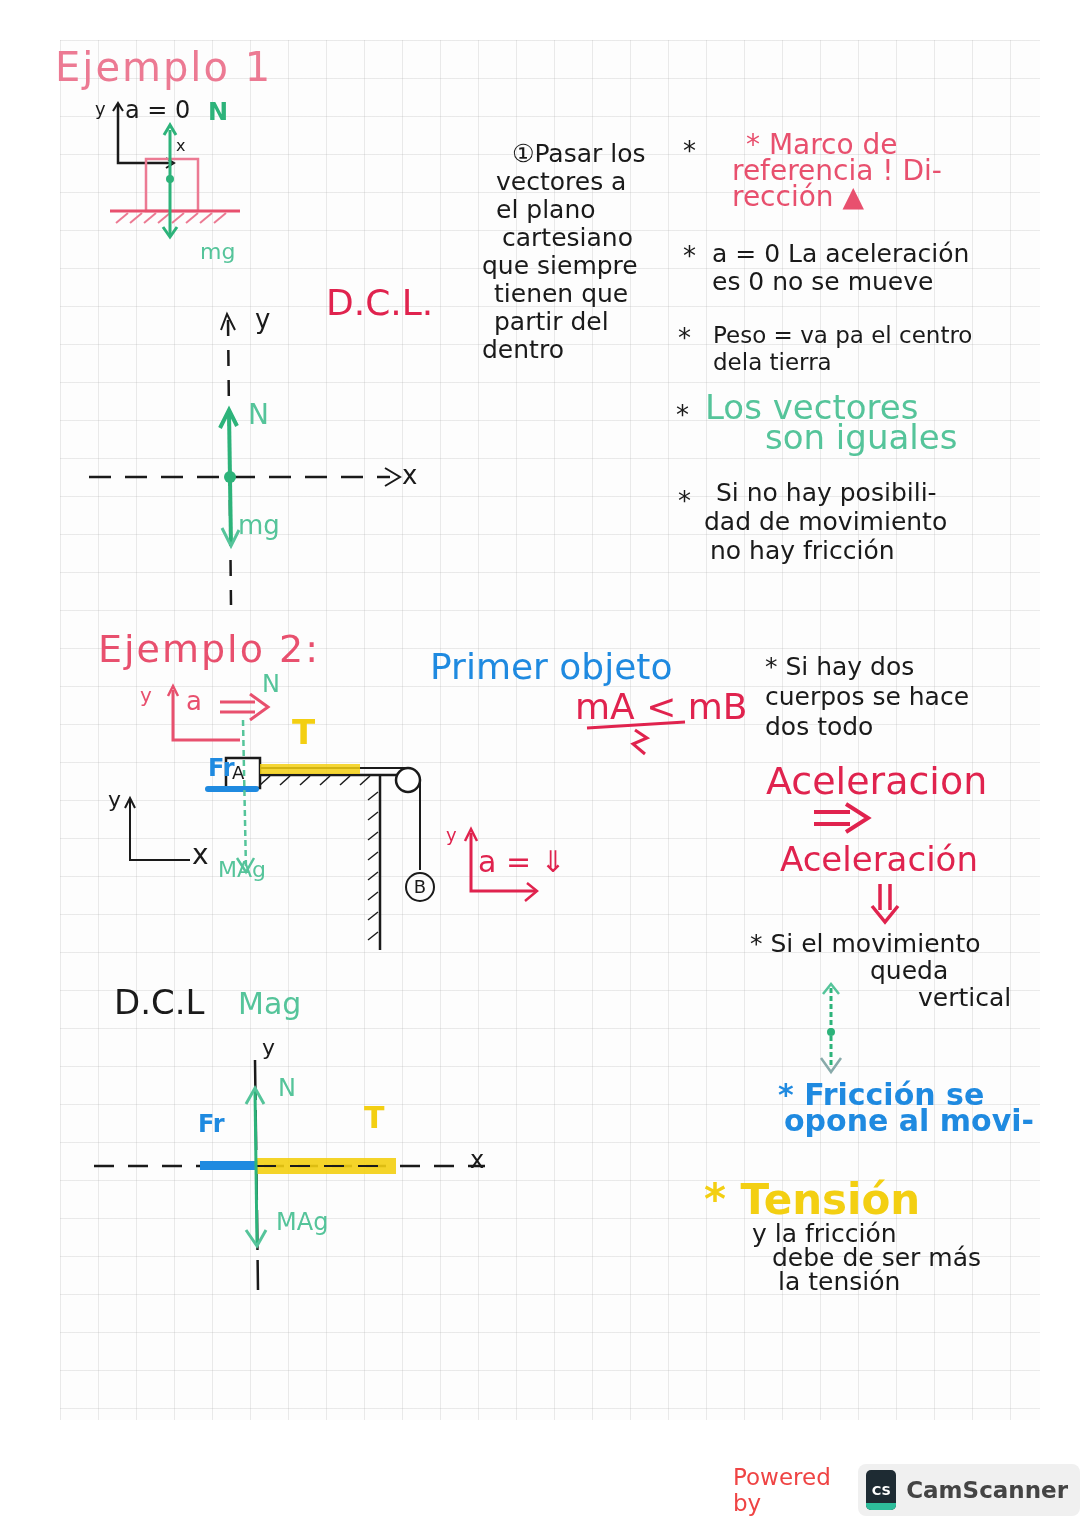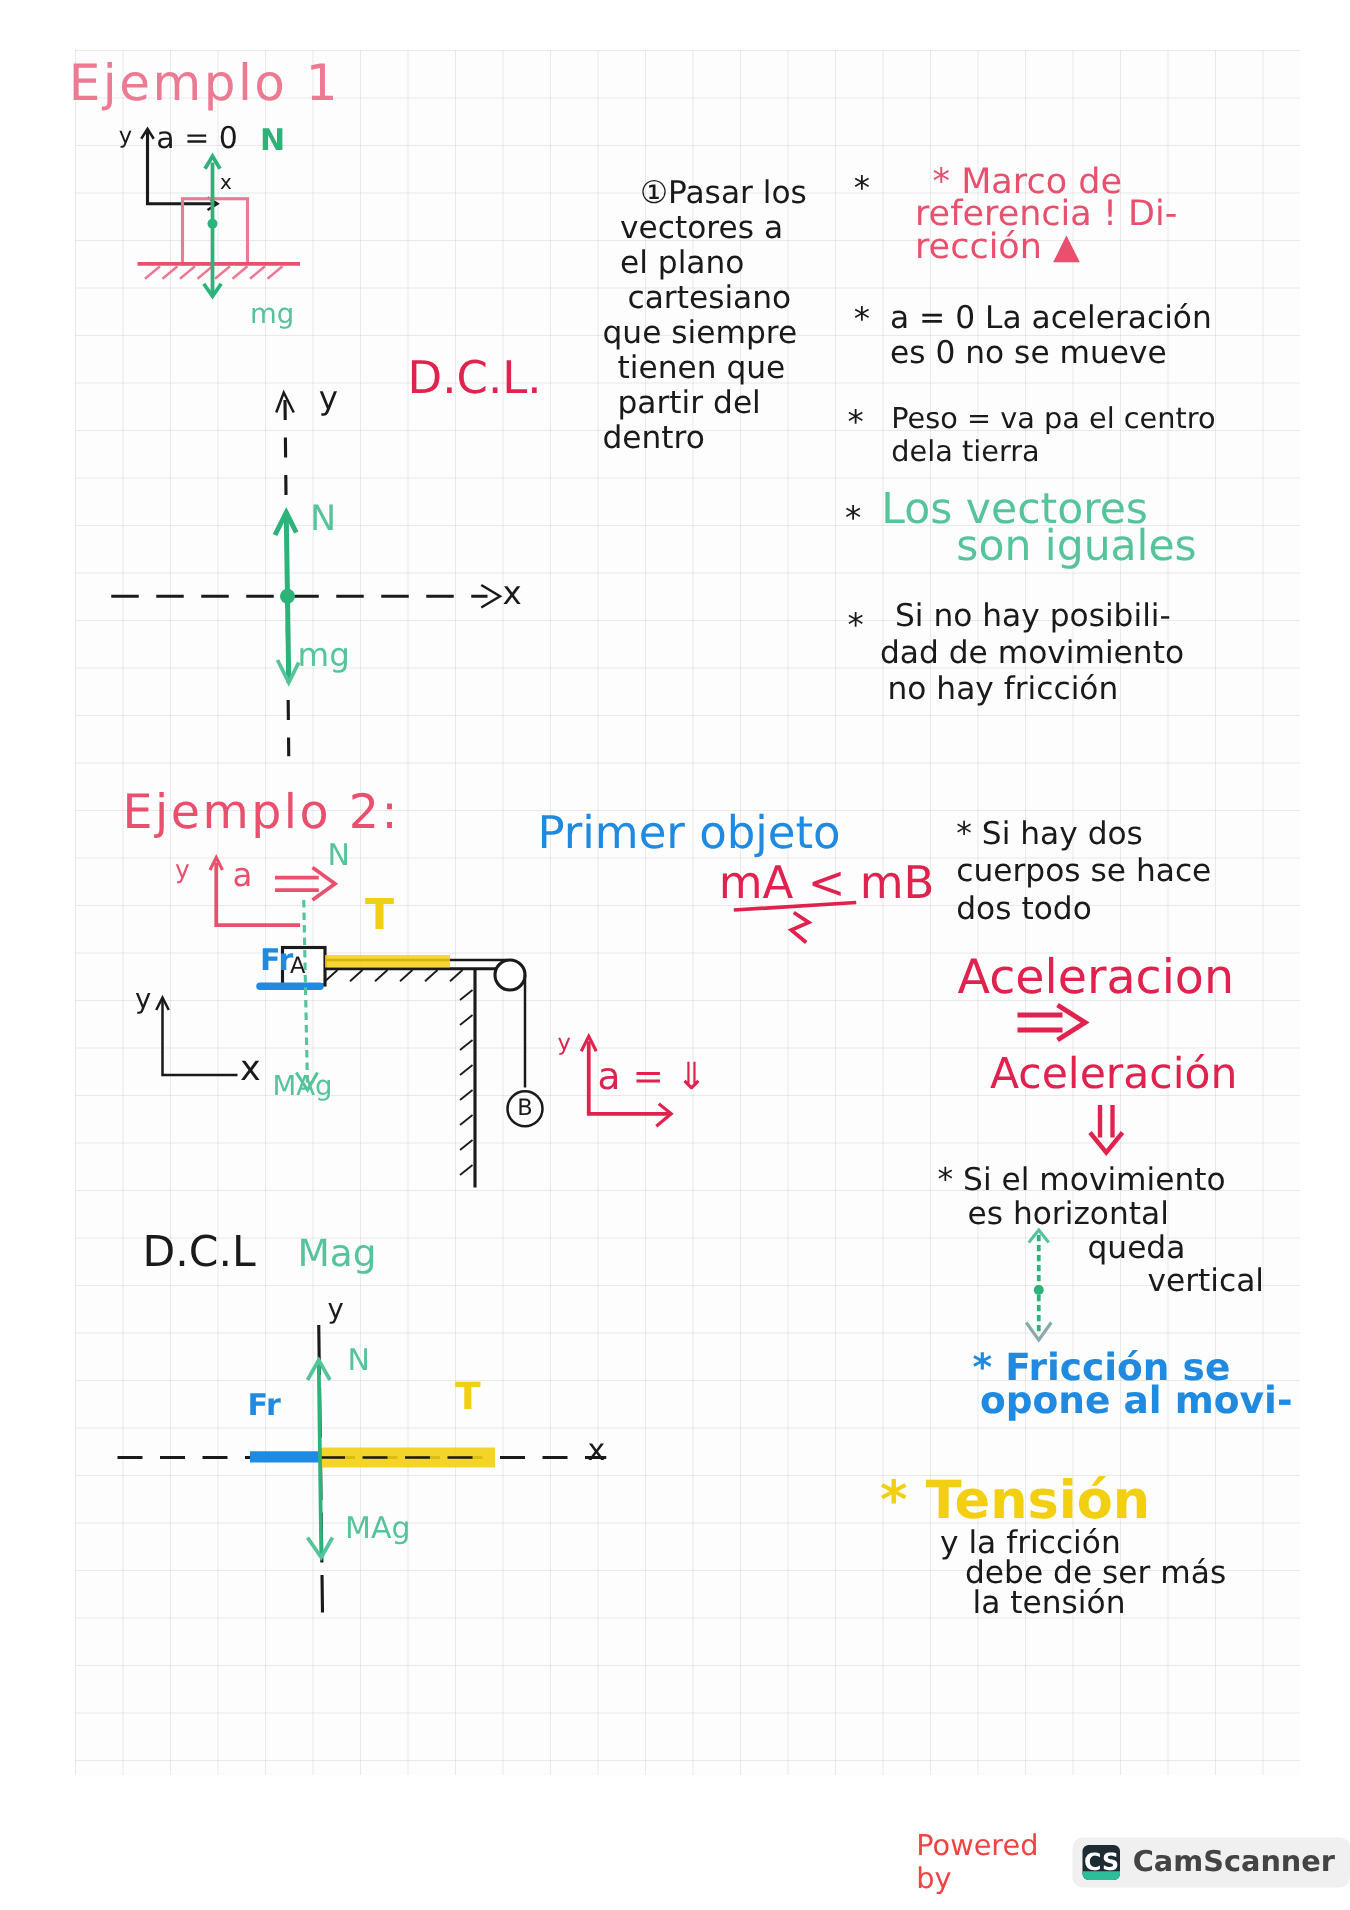--- a/index.html
+++ b/index.html
@@ -33,23 +33,23 @@
   .footer {
     position: absolute; left: 733px; top: 1468px; height: 44px;
     display: flex; align-items: center; gap: 14px;
   }
   .powered { font-size: 23px; color: #ef4444; }
   .cs-badge {
     display: flex; align-items: center; gap: 10px; background: #f0f0f0;
     border-radius: 8px; padding: 6px 12px 6px 8px;
   }
   .cs-logo {
-    width: 30px; height: 28px; border-radius: 5px; background: #1e2b33;
+    width: 30px; height: 40px; border-radius: 5px; background: #1e2b33;
     position: relative; overflow: hidden; color: #fff; font-weight: bold;
-    font-size: 19px; display: flex; align-items: center; justify-content: center;
+    font-size: 13px; display: flex; align-items: center; justify-content: center;
   }
   .cs-logo::after { content: ""; position: absolute; left: 0; right: 0; bottom: 0; height: 7px; background: #2ebd9b; }
   .cs-name { font-size: 23px; color: #444; font-weight: bold; }
 </style>
 </head>
 <body>
 
 <div class="paper"></div>
 
 <div class="hw pinklight title1" style="left:55px; top:46px;">Ejemplo 1</div>
@@ -218,28 +218,27 @@
 <div class="hw black note block" style="left:765px; top:652px; line-height:30px;">
   <span>* Si hay dos</span>
   <span>cuerpos se hace</span>
   <span>dos todo</span>
 </div>
 
 <div class="hw red" style="left:766px; top:762px; font-size:38px;">Aceleracion</div>
 <svg style="left:810px; top:800px;" width="70" height="40">
   <path d="M4 12 L40 12 M4 24 L40 24 M36 4 L58 18 L36 32" stroke="#e0234e" stroke-width="4" fill="none"></path>
 </svg>
-<div class="hw red" style="left:780px; top:842px; font-size:34px;margin-left:12px;">Aceleración</div>
+<div class="hw red" style="left:780px; top:842px; font-size:34px;">Aceleración</div>
 <svg style="left:866px; top:882px;" width="40" height="44">
   <path d="M14 2 L14 28 M24 2 L24 28 M6 24 L19 40 L32 24" stroke="#e0234e" stroke-width="3.5" fill="none"></path>
 </svg>
 
 <div class="hw black note block" style="left:750px; top:930px; line-height:27px;">
   <span>* Si el movimiento</span>
-  <span style="padding-left:24px;">es horizontal</span>
   <span style="padding-left:120px;">queda</span>
   <span style="padding-left:168px;">vertical</span>
 </div>
 <svg style="left:815px; top:980px;" width="40" height="100">
   <line x1="16" y1="8" x2="16" y2="85" stroke="#2db37a" stroke-width="3" stroke-dasharray="5 3"></line>
   <path d="M8 14 L16 4 L24 14" stroke="#55c49a" stroke-width="2.5" fill="none"></path>
   <path d="M6 78 L16 92 L26 78" stroke="#8aa" stroke-width="2.5" fill="none"></path>
   <circle cx="16" cy="52" r="4" fill="#2db37a"></circle>
 </svg>
 

